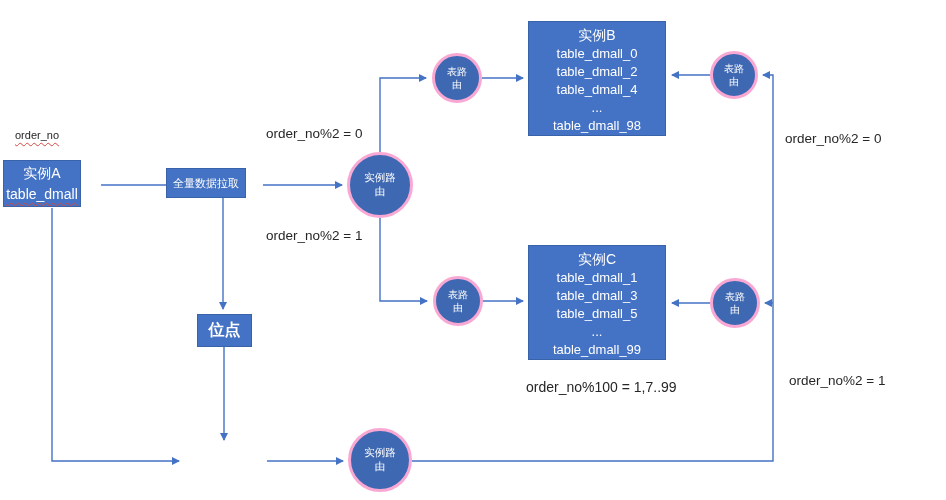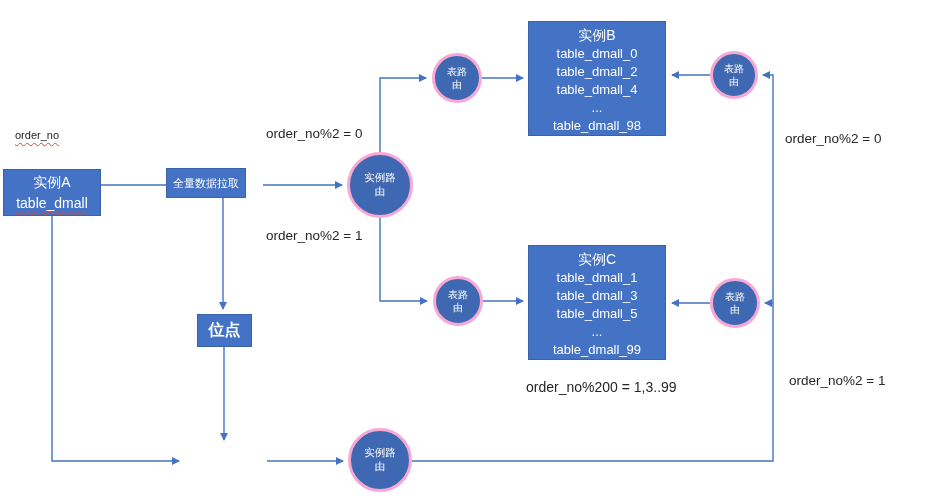--- a/index.html
+++ b/index.html
@@ -19,21 +19,21 @@
     border-radius:50%;box-sizing:border-box;
     display:flex;align-items:center;justify-content:center;text-align:center;
   }
   .circle .ctext{line-height:1.3;word-break:break-all;}
   .lbl{position:absolute;z-index:2;color:#262626;white-space:nowrap;}
   .wavy-red{
     text-decoration:underline wavy #D24A43;
     text-decoration-thickness:1px;text-underline-offset:3px;text-decoration-skip-ink:none;
   }
   
-  #instance-a{left:3px;top:169px;width:98px;height:47px;font-size:14px;line-height:21px;}
+  #instance-a{left:3px;top:160px;width:78px;height:47px;font-size:14px;line-height:21px;}
   
   #full-pull{left:166px;top:168px;width:80px;height:30px;font-size:11px;}
   #checkpoint{left:197px;top:314px;width:55px;height:33px;font-size:16px;border-radius:0;font-weight:bold;}
   #incr-pull{left:184px;top:445px;width:83px;height:33px;font-size:11px;}
   
   .table-box{width:138px;height:115px;padding:3px 16px;justify-content:flex-start;}
   #instance-b{left:528px;top:21px;}
   #instance-c{left:528px;top:245px;}
   .table-box .t-title{font-size:14px;line-height:20px;}
   .table-box .t-line{font-size:13px;line-height:18px;}
@@ -79,21 +79,21 @@
       <path d="M52 208 L52 461 L179 461" marker-end="url(#arr)"></path>
       <path d="M267 461 L343 461" marker-end="url(#arr)"></path>
       <path d="M412 461 L773 461 L773 75 L763 75" marker-end="url(#arr)"></path>
       <path d="M773 303 L765 303" marker-end="url(#arr)"></path>
     </g>
   </svg>
 
   <div class="lbl wavy-red" id="lbl-order-no">order_no</div>
   <div class="lbl" id="lbl-mod2-0-left">order_no%2 = 0</div>
   <div class="lbl" id="lbl-mod2-1-left">order_no%2 = 1</div>
-  <div class="lbl" id="lbl-mod100-c">order_no%200 = 1,3..99</div>
+  <div class="lbl" id="lbl-mod100-c">order_no%100 = 1,7..99</div>
   <div class="lbl" id="lbl-mod2-0-right">order_no%2 = 0</div>
   <div class="lbl" id="lbl-mod2-1-right">order_no%2 = 1</div>
 
   <div class="node" id="instance-a">
     <div>实例A</div>
     <div class="wavy-red">table_dmall</div>
   </div>
 
   <div class="node" id="full-pull">
     <div>全量数据拉取</div>

